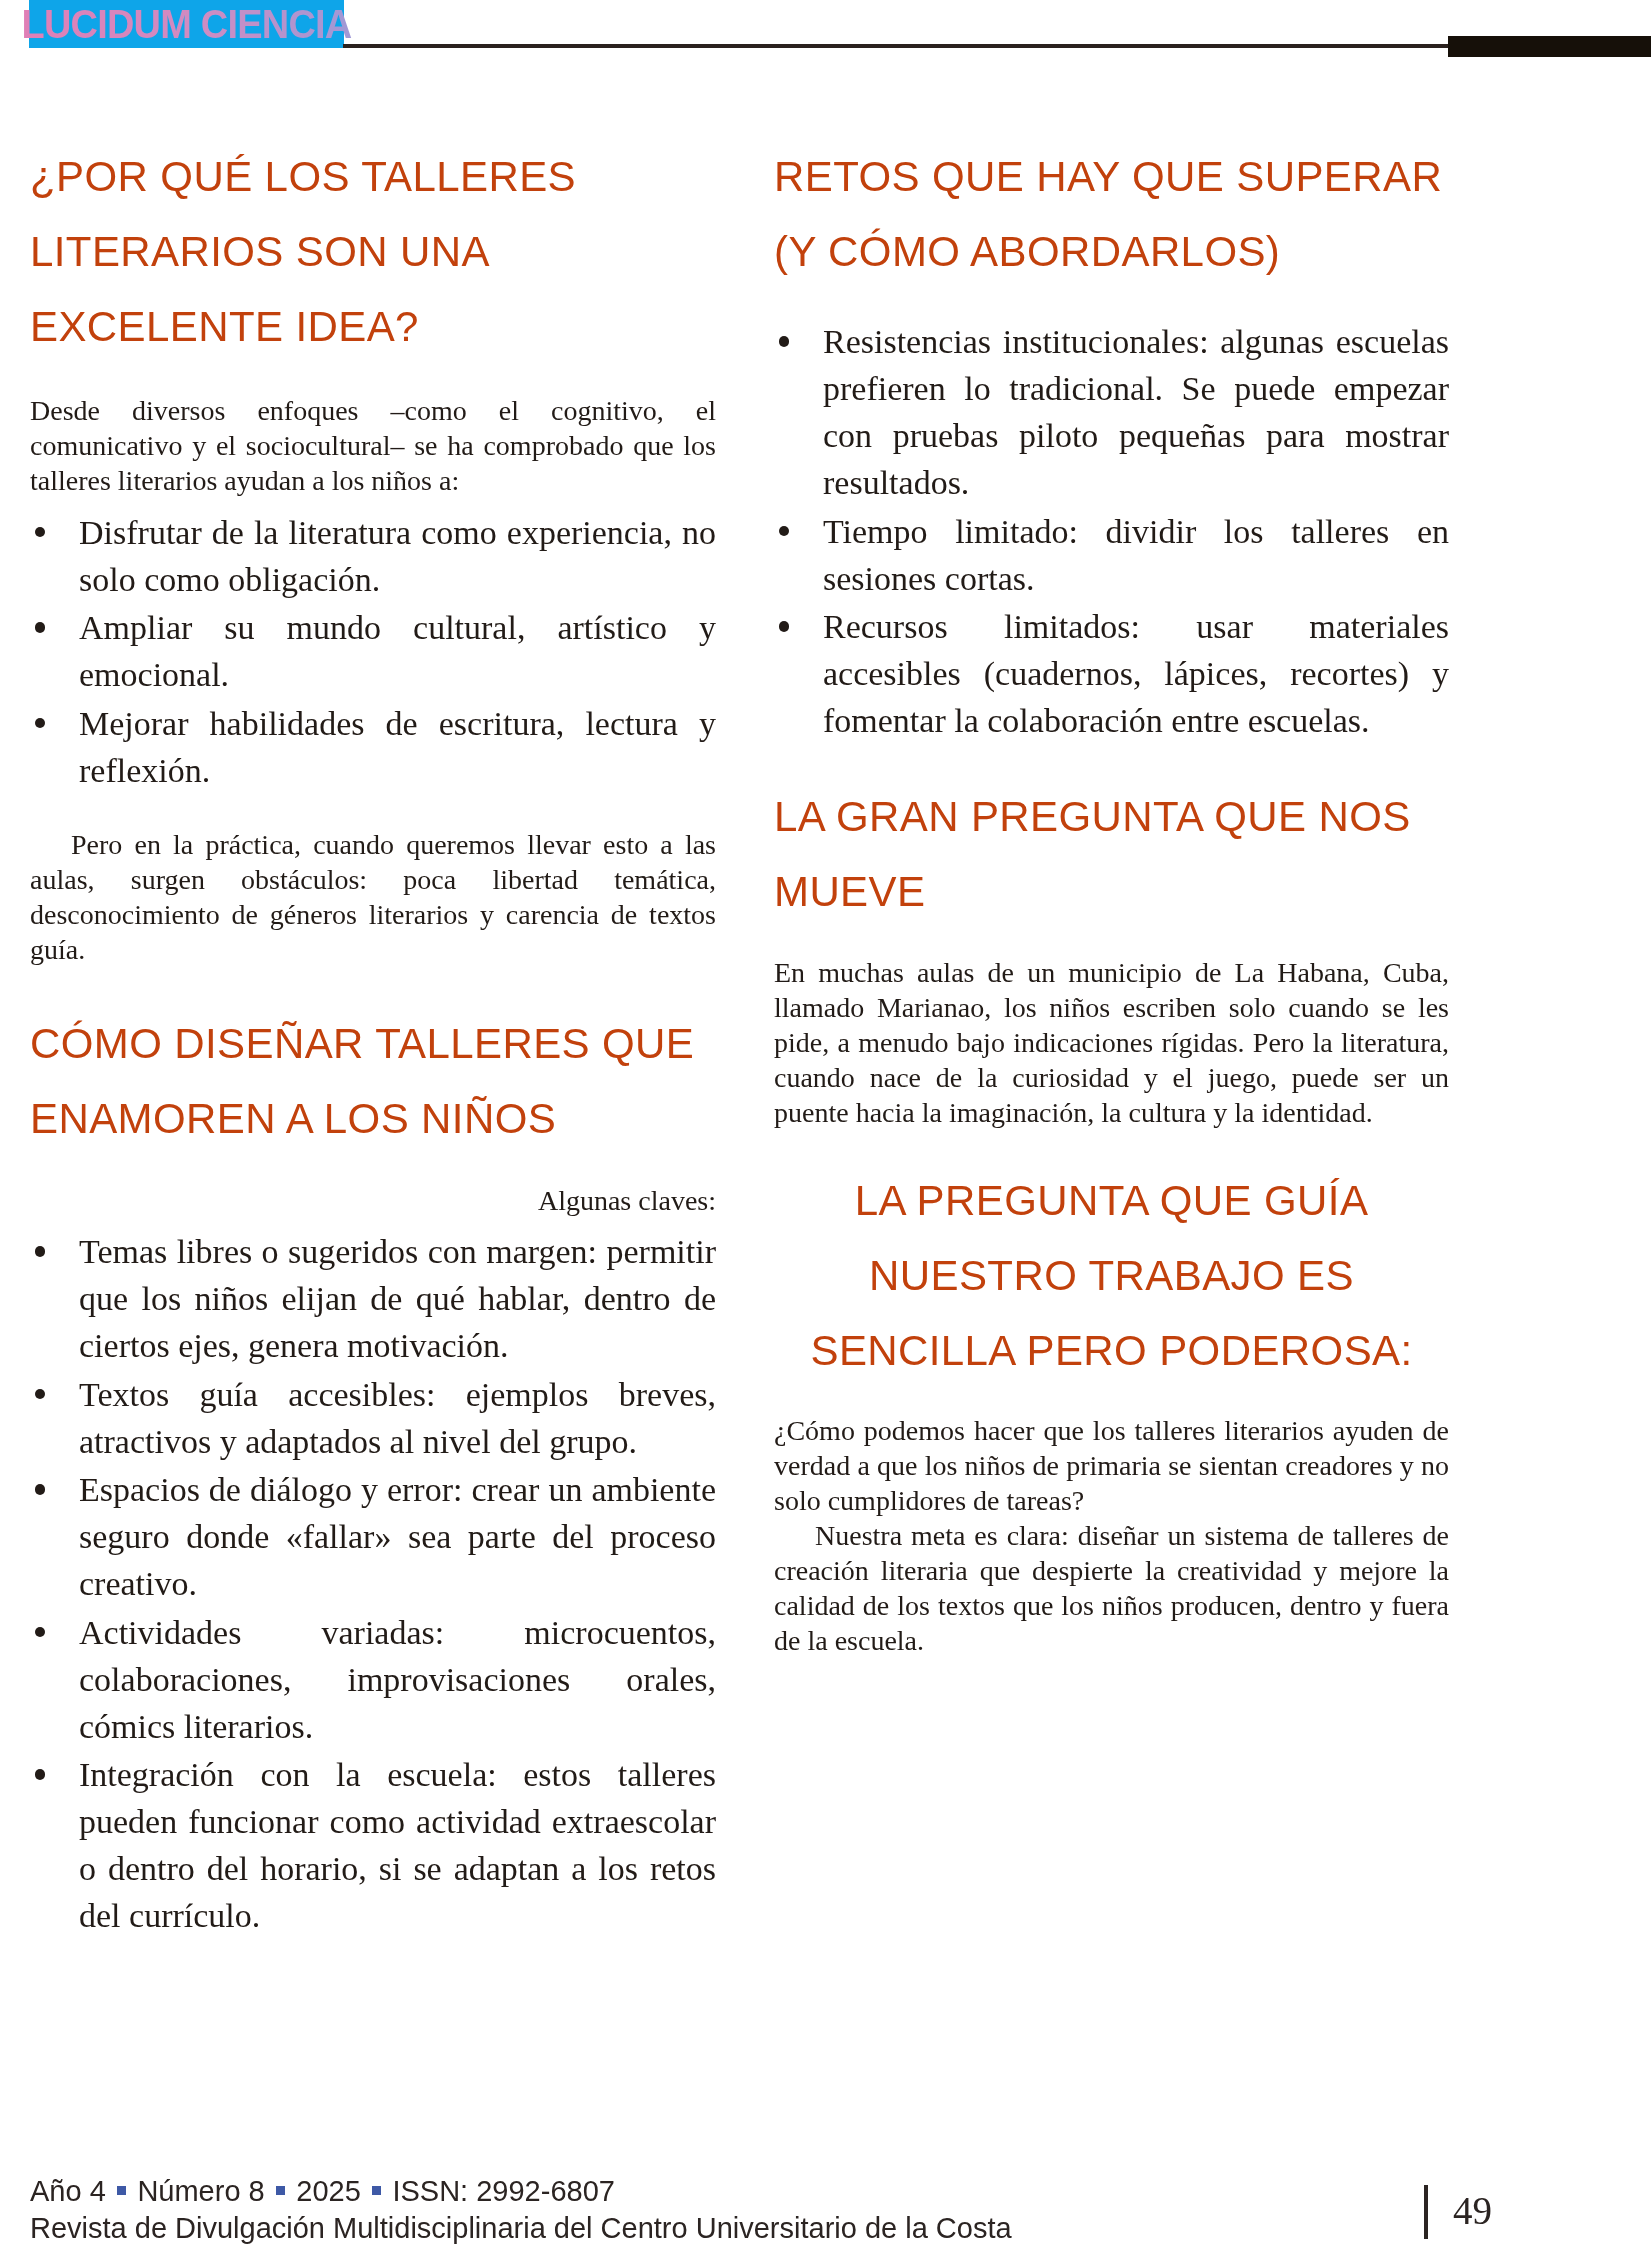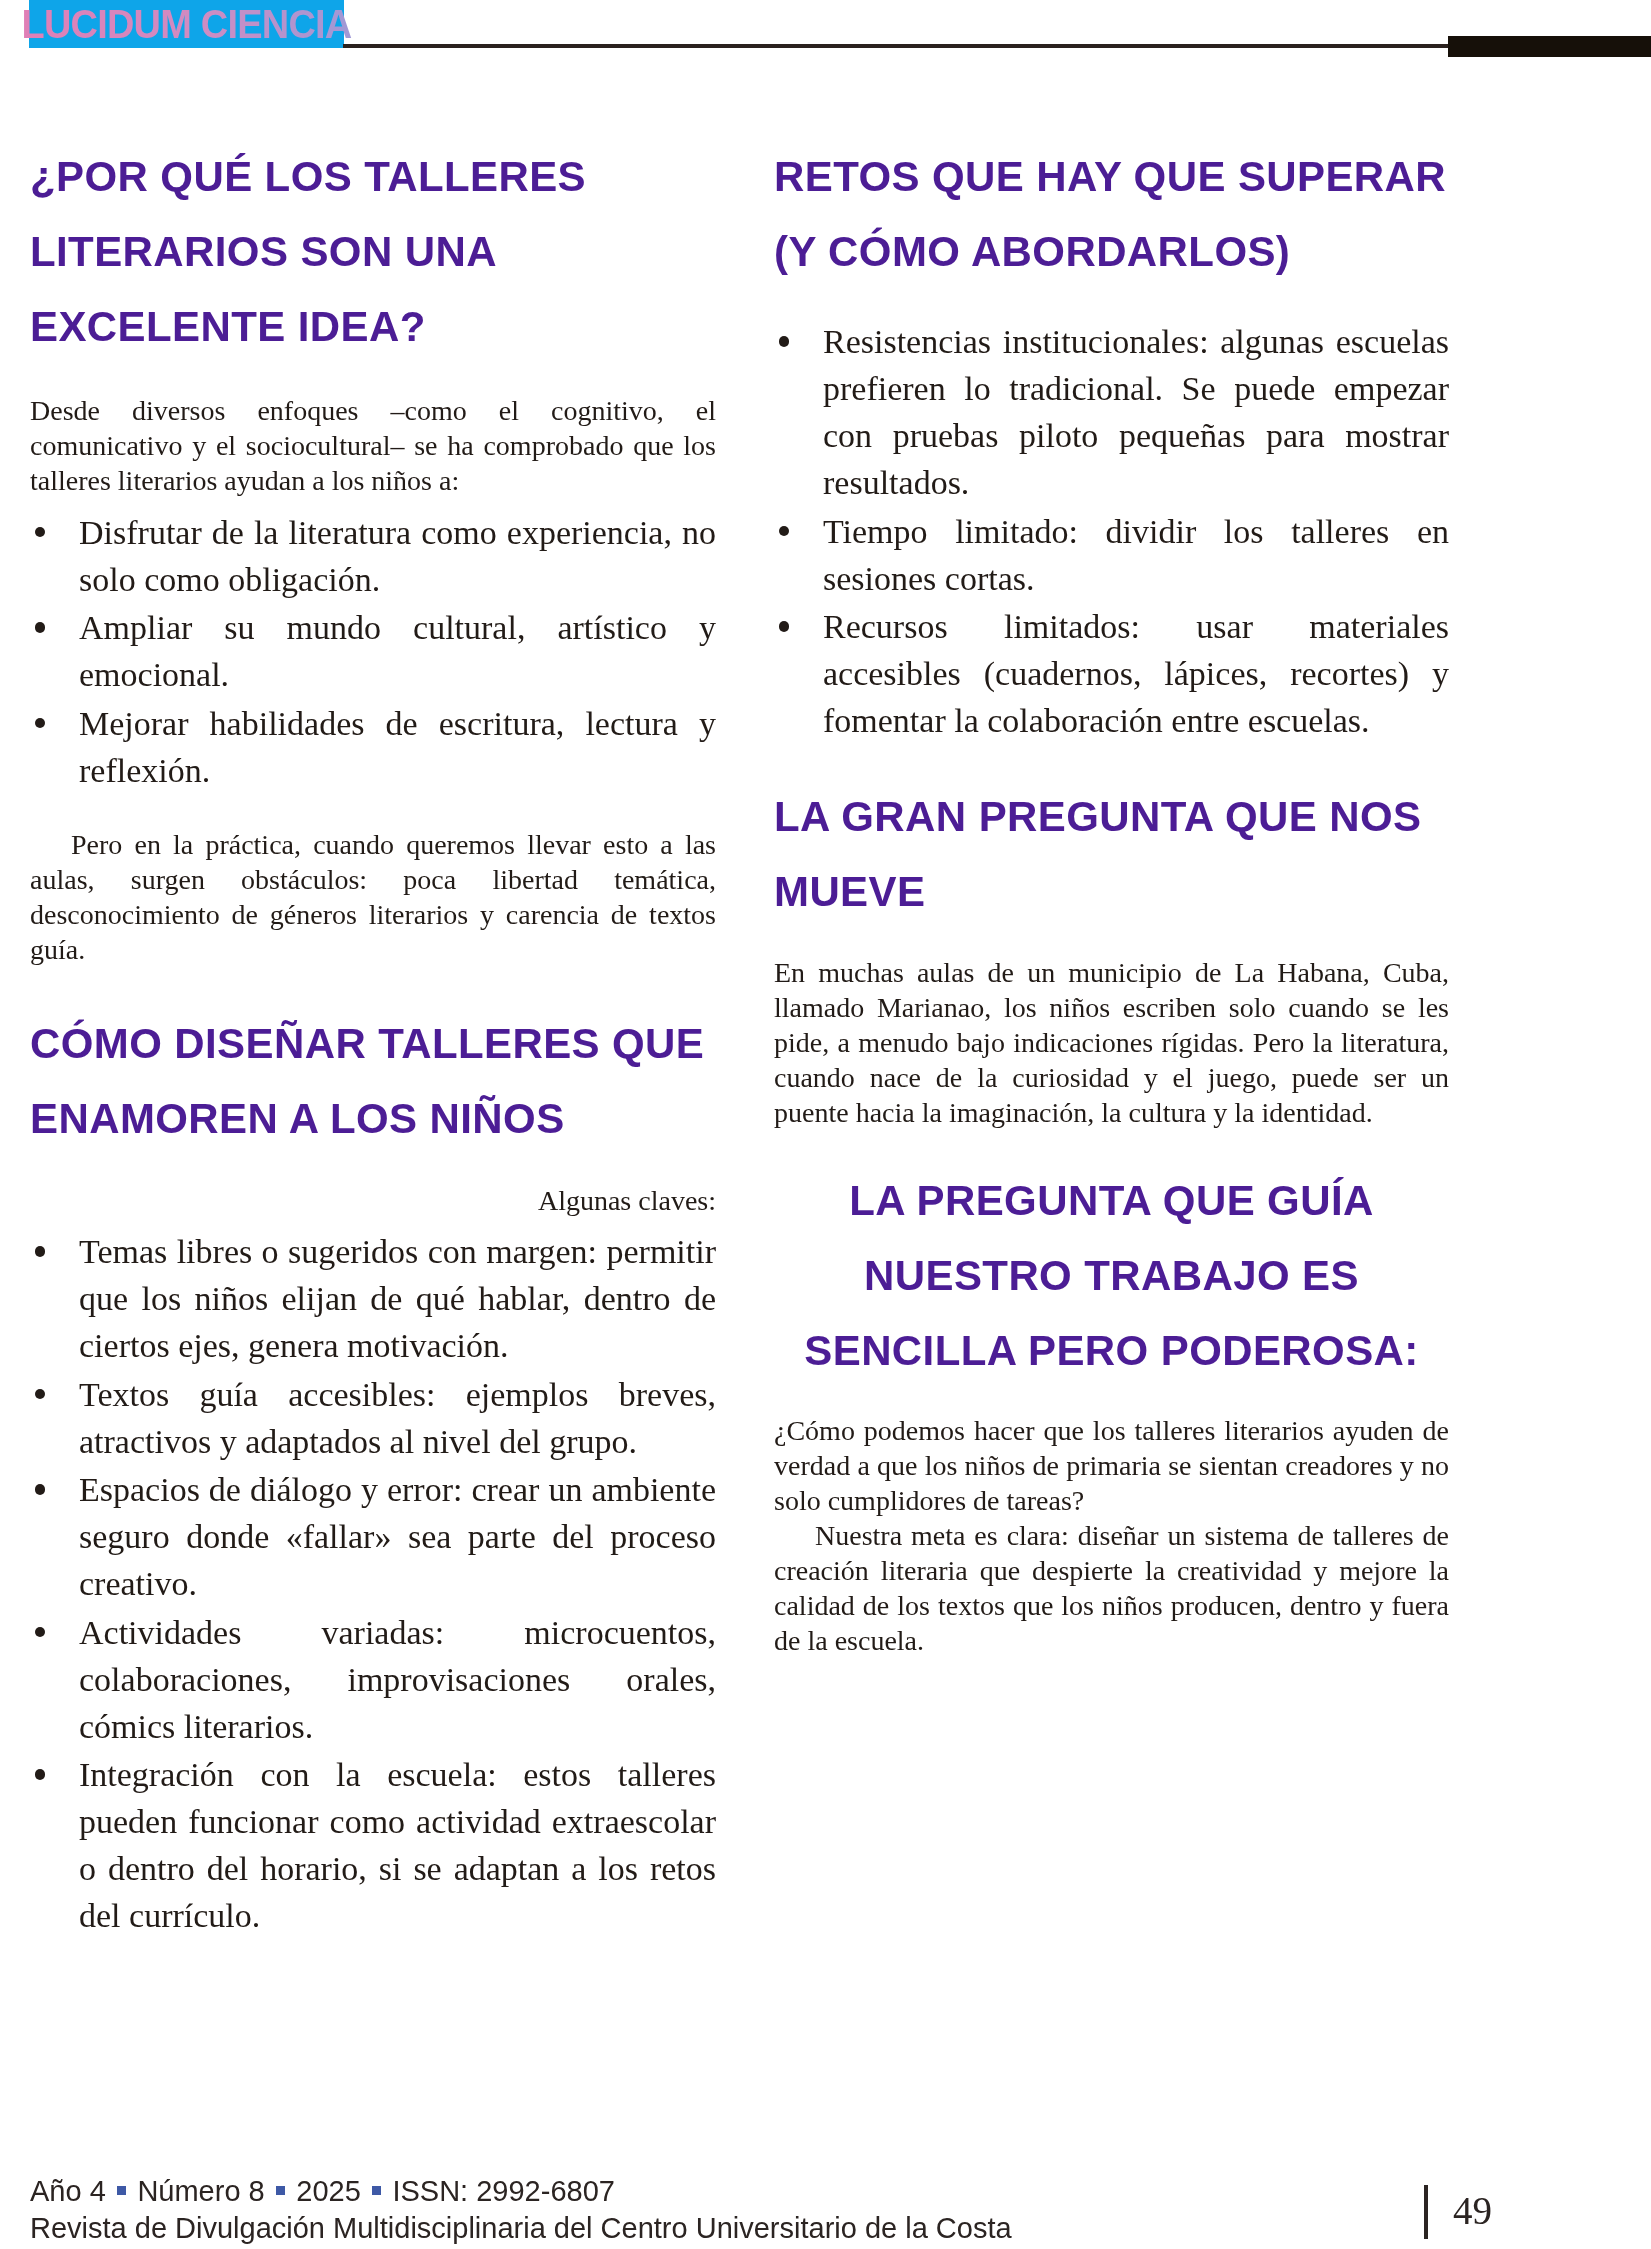--- a/index.html
+++ b/index.html
@@ -39,23 +39,23 @@
   }
   
   .col{position:absolute;top:139px;}
   #col-left{left:30px;width:686px;}
   #col-right{left:774px;width:675px;}
   .heading{
     font-family:"Liberation Sans", sans-serif;
     font-size:42px;
     line-height:75px;
     letter-spacing:0.4px;
-    color:#4c1d95;
+    color:#c2410c;
     margin:0 0 29px 0;
-    font-weight:700;
+    font-weight:400;
   }
   .heading.mid{margin-top:39px;margin-bottom:27px;}
   .body-p{
     font-size:28px;
     line-height:35px;
     text-align:justify;
     margin:0 0 10.5px 0;
     hyphens:none;
   }
   .body-p.indent{text-indent:41px;}

